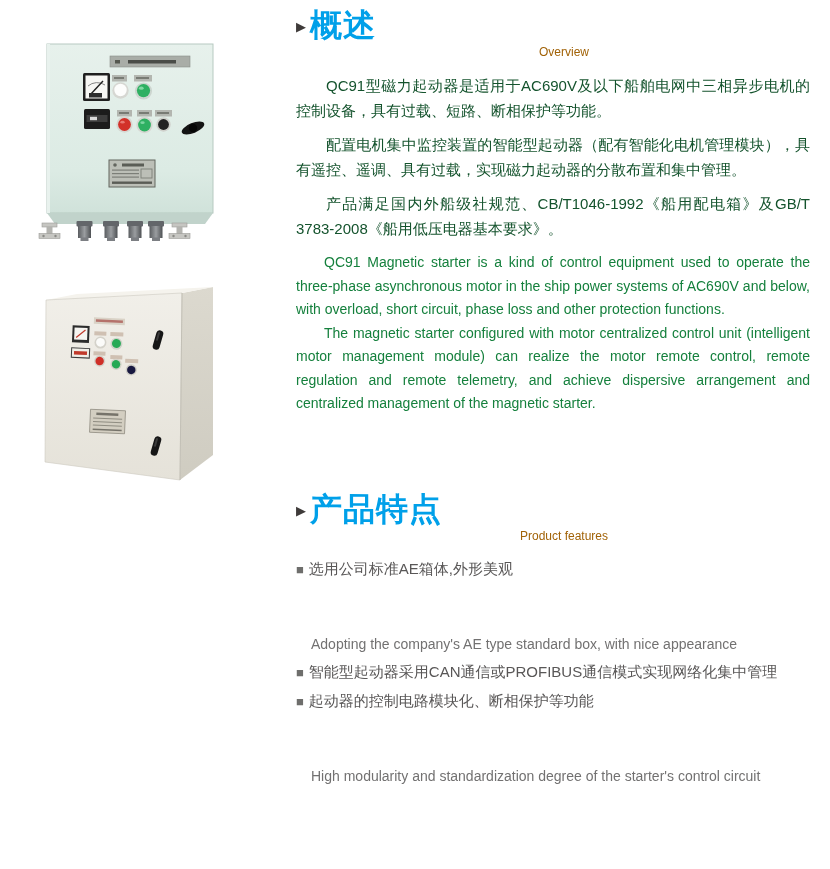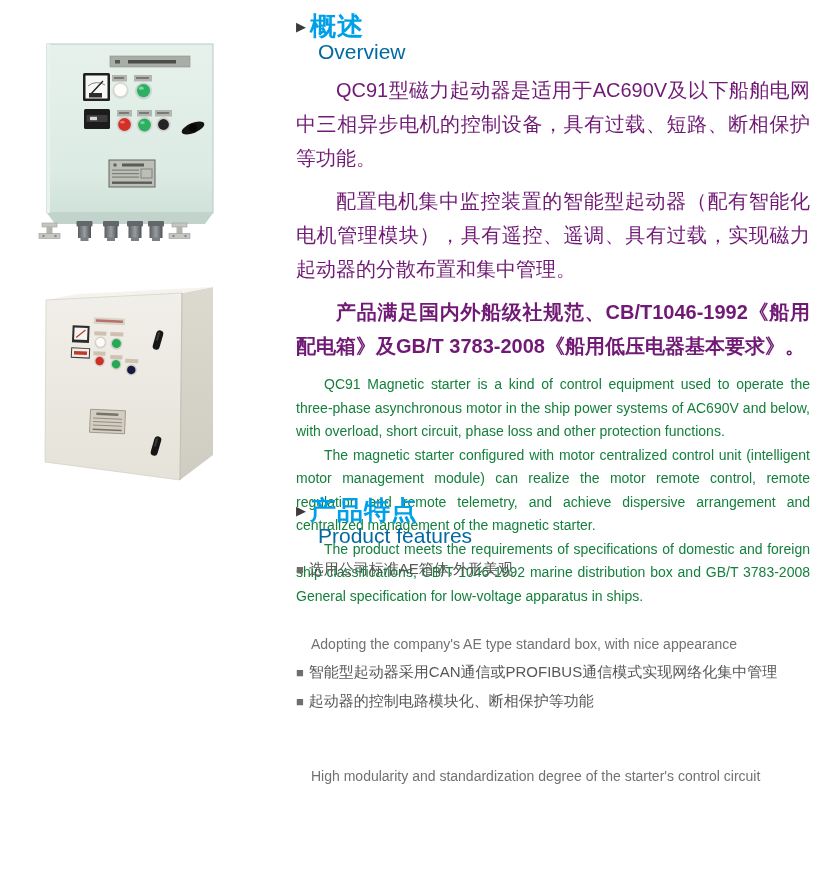--- a/index.html
+++ b/index.html
@@ -12,29 +12,29 @@
   #figure-cabinet-1 { left:38px; top:40px; width:180px; height:210px; }
   #figure-cabinet-2 { left:40px; top:282px; width:180px; height:200px; }
 
   
   .section { position:absolute; left:296px; width:514px; }
   #section-overview { top:12px; }
   #section-features { top:496px; }
 
   .sec-title-row { display:flex; align-items:center; height:28px; }
   .sec-marker { color:#3e3a39; font-size:13px; line-height:13px; width:14px; flex:0 0 14px; }
-  .sec-title { color:#00a0e9; font-size:26px; font-weight:bold; letter-spacing:1px; }
-  .sec-sub { color:#0369a1; font-size:21px; line-height:18px; margin:3px 0 0 22px; }
+  .sec-title { color:#00a0e9; font-size:32px; font-weight:bold; letter-spacing:1px; }
+  .sec-sub { color:#a16207; font-size:12px; line-height:18px; margin:3px 0 0 22px;text-align:center; }
 
   .zh-block { margin-top:12px; }
   .para-zh {
-    color:#701a75; font-size:20px; line-height:34px;
+    color:#14532d; font-size:15px; line-height:25px;
     text-align:justify; text-indent:2em; margin-bottom:9px;
   }
-  .para-zh:last-child { margin-bottom:0;font-weight:bold; }
+  .para-zh:last-child { margin-bottom:0; }
 
   .en-block { margin-top:10px; }
   .para-en {
     color:#15803d; font-size:14px; line-height:23.5px;
     text-align:justify; text-indent:28px;
   }
 
   .features { margin-top:10px; }
   .feature-item { margin-bottom:1px; }
   .feature-zh { color:#595757; font-size:15px; line-height:27px; display:flex; align-items:baseline; }
@@ -274,21 +274,20 @@
 
     <div class="zh-block">
       <p class="para-zh">QC91型磁力起动器是适用于AC690V及以下船舶电网中三相异步电机的控制设备，具有过载、短路、断相保护等功能。</p>
       <p class="para-zh">配置电机集中监控装置的智能型起动器（配有智能化电机管理模块），具有遥控、遥调、具有过载，实现磁力起动器的分散布置和集中管理。</p>
       <p class="para-zh">产品满足国内外船级社规范、CB/T1046-1992《船用配电箱》及GB/T 3783-2008《船用低压电器基本要求》。</p>
     </div>
 
     <div class="en-block">
       <p class="para-en">QC91 Magnetic starter is a kind of control equipment used to operate the three-phase asynchronous motor in the ship power systems of AC690V and below, with overload, short circuit, phase loss and other protection functions.</p>
       <p class="para-en">The magnetic starter configured with motor centralized control unit (intelligent motor management module) can realize the motor remote control, remote regulation and remote telemetry, and achieve dispersive arrangement and centralized management of the magnetic starter.</p>
-      <p class="para-en">The product meets the requirements of specifications of domestic and foreign ship classifications, CB/T 1046-1992 marine distribution box and GB/T 3783-2008 General specification for low-voltage apparatus in ships.</p>
     </div>
   </div>
 
   <div class="section" id="section-features">
     <div class="sec-title-row">
       <span class="sec-marker">▶</span>
       <span class="sec-title">产品特点</span>
     </div>
     <div class="sec-sub">Product features</div>
 

